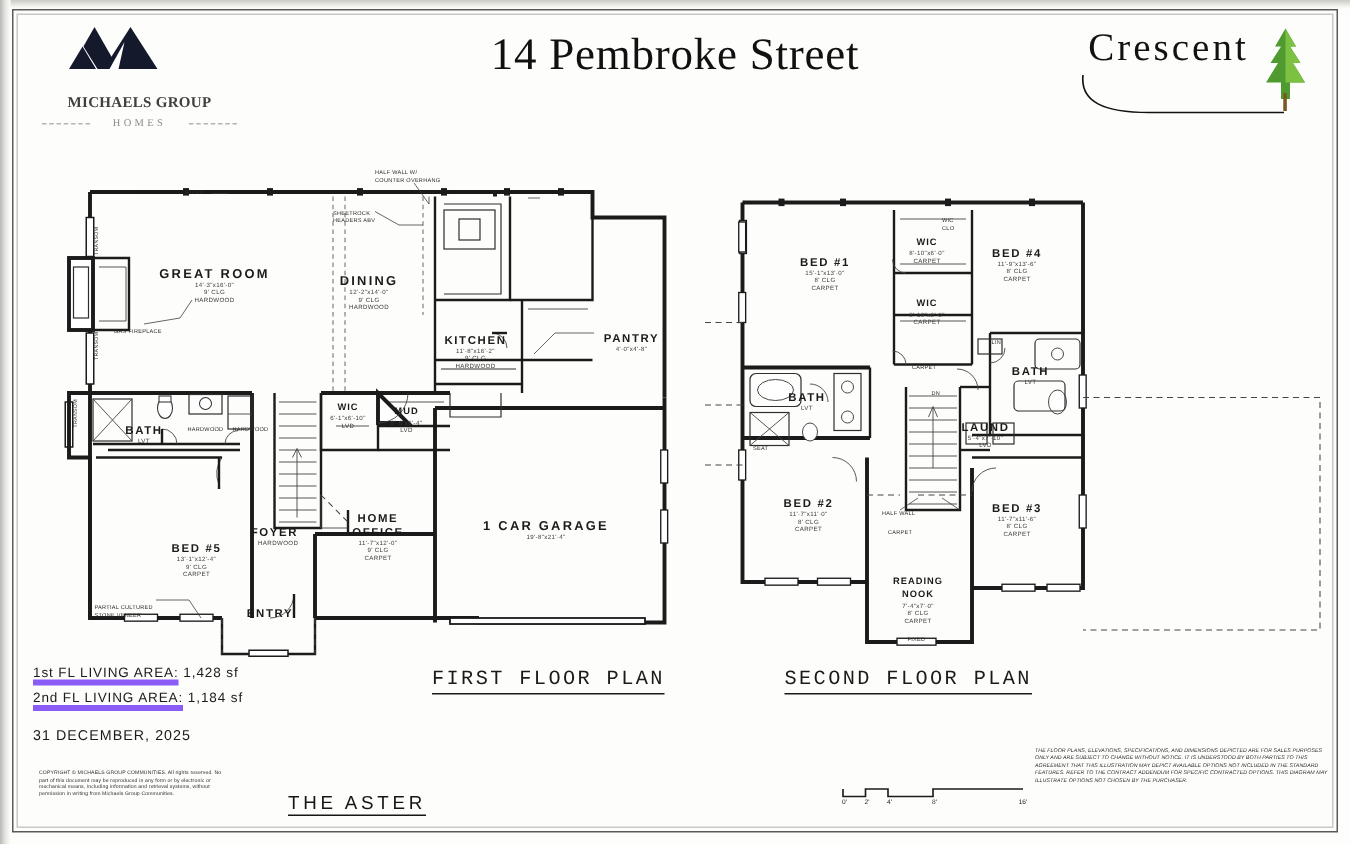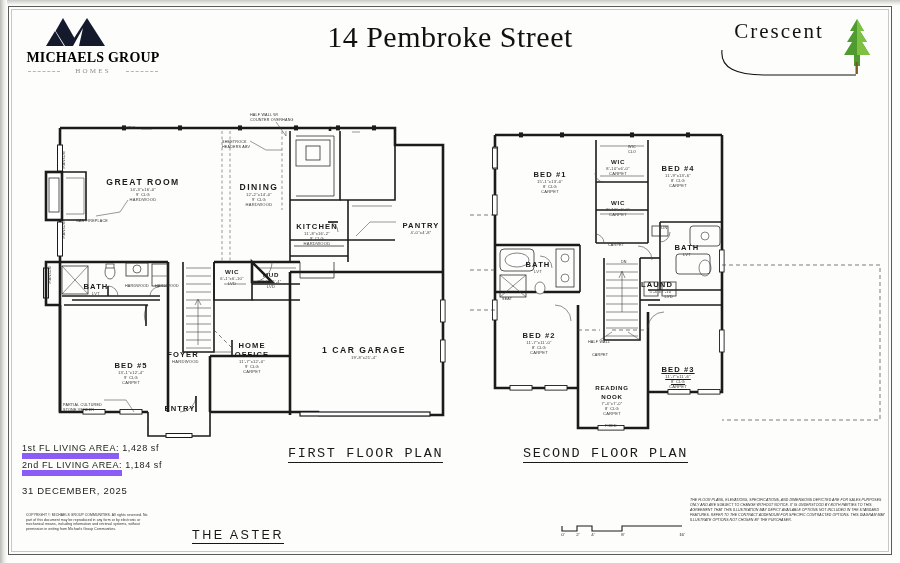--- a/index.html
+++ b/index.html
@@ -45,26 +45,26 @@
   
   .mg-logo {
     position: absolute;
     left: 18px; top: 16px;
     width: 150px; height: 62px;
     text-align: center;
   }
   .mg-mark { width: 100%; height: 30px; }
   .mg-name {
     font-family: "Liberation Serif", serif;
-    font-size: 14px;
+    font-size: 10px;
     letter-spacing: .2px;
-    color: #000000;
+    color: #404040;
     font-weight: 700;
     line-height: 14px;
-    margin-top: 1px;
+    margin-top: 11px;
     white-space: nowrap;
   }
   .mg-sub {
     font-family: "Liberation Serif", serif;
     font-size: 7px;
     letter-spacing: 2.2px;
     color: #8d8d8d;
     margin-top: 2px;
     position: relative;
   }
@@ -96,21 +96,21 @@
     width: 160px; height: 62px;
   }
   .cw-text {
     position: absolute;
     left: 0; top: 2px;
     width: 122px;
     text-align: center;
     font-family: "Liberation Serif", serif;
     color: #121212;
   }
-  .cw-l1 { font-size: 21px; letter-spacing: 2px; line-height: 23px; }
+  .cw-l1 { font-size: 26px; letter-spacing: 2px; line-height: 23px; }
   .cw-l2 { font-size: 21px; letter-spacing: 1.5px; line-height: 22px; }
   .cw-swoosh { position: absolute; left: -4px; top: 24px; width: 146px; height: 36px; }
   .cw-tree { position: absolute; right: 4px; top: 0px; width: 34px; height: 58px; }
   .plan-label {
     position: absolute;
     font-family: Liberation Mono, monospace;
     font-size: 13.5px;
     letter-spacing: 1.6px;
     color: #1a1a1a;
     border-bottom: 1.5px solid #1a1a1a;
@@ -166,21 +166,21 @@
     position: absolute;
     left: 22px; top: 440px;
     color: #1b1b1b;
   }
   .area-line {
     font-size: 9px;
     letter-spacing: .6px;
     line-height: 17px;
     white-space: nowrap;
   }
-  .area-line .lbl { border-bottom: 6px solid #8b5cf6; padding-bottom: 0px; }
+  .area-line .lbl { border-bottom: 4px solid #8b5cf6; padding-bottom: 0px; }
   .date-line {
     font-size: 9.5px;
     letter-spacing: .7px;
     margin-top: 11px;
     white-space: nowrap;
   }
   .copyright {
     position: absolute;
     left: 26px; top: 513px;
     width: 128px;
@@ -498,21 +498,21 @@
     </g>
   </svg>
 
   <div id="room-layer">
       <div class="room big" style="left: 143px; top: 178px;">
         <div class="rname">GREAT ROOM</div>
         <div class="rdim">14'-3"x16'-0"</div>
         <div class="rclg">9' CLG</div>
         <div class="rfin">HARDWOOD</div>
       </div>
-      <div class="room big" style="left: 259px; top: 183px;">
+      <div class="room big" style="left: 246px; top: 183px;">
         <div class="rname">DINING</div>
         <div class="rdim">12'-2"x14'-0"</div>
         <div class="rclg">9' CLG</div>
         <div class="rfin">HARDWOOD</div>
       </div>
       <div class="room " style="left: 317px; top: 222px;">
         <div class="rname">KITCHEN</div>
         <div class="rdim">11'-8"x16'-2"</div>
         <div class="rclg">9' CLG</div>
         <div class="rfin">HARDWOOD</div>
@@ -582,32 +582,32 @@
         <div class="rclg">CARPET</div>
       </div>
       <div class="room " style="left: 538px; top: 260px;">
         <div class="rname">BATH</div>
         <div class="rclg">LVT</div>
       </div>
       <div class="room " style="left: 687px; top: 243px;">
         <div class="rname">BATH</div>
         <div class="rclg">LVT</div>
       </div>
-      <div class="room " style="left: 657px; top: 280px; text-align: right;">
+      <div class="room " style="left: 657px; top: 280px;">
         <div class="rname">LAUND</div>
         <div class="rdim">5'-4"x7'-10"</div>
         <div class="rclg">LVD</div>
       </div>
       <div class="room " style="left: 539px; top: 331px;">
         <div class="rname">BED #2</div>
         <div class="rdim">11'-7"x11'-0"</div>
         <div class="rclg">8' CLG</div>
         <div class="rfin">CARPET</div>
       </div>
-      <div class="room " style="left: 678px; top: 365px; text-decoration: underline;">
+      <div class="room " style="left: 678px; top: 334px;">
         <div class="rname">BED #3</div>
         <div class="rdim">11'-7"x11'-6"</div>
         <div class="rclg">8' CLG</div>
         <div class="rfin">CARPET</div>
       </div>
       <div class="room sm" style="left: 612px; top: 383px;">
         <div class="rname" style="white-space: pre;">READING
 NOOK</div>
         <div class="rdim">7'-4"x7'-0"</div>
         <div class="rclg">8' CLG</div>

